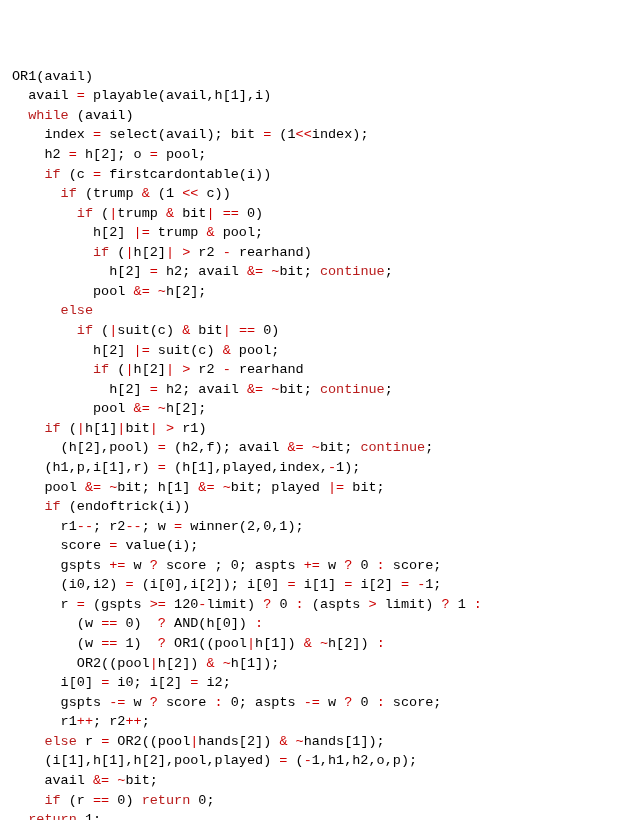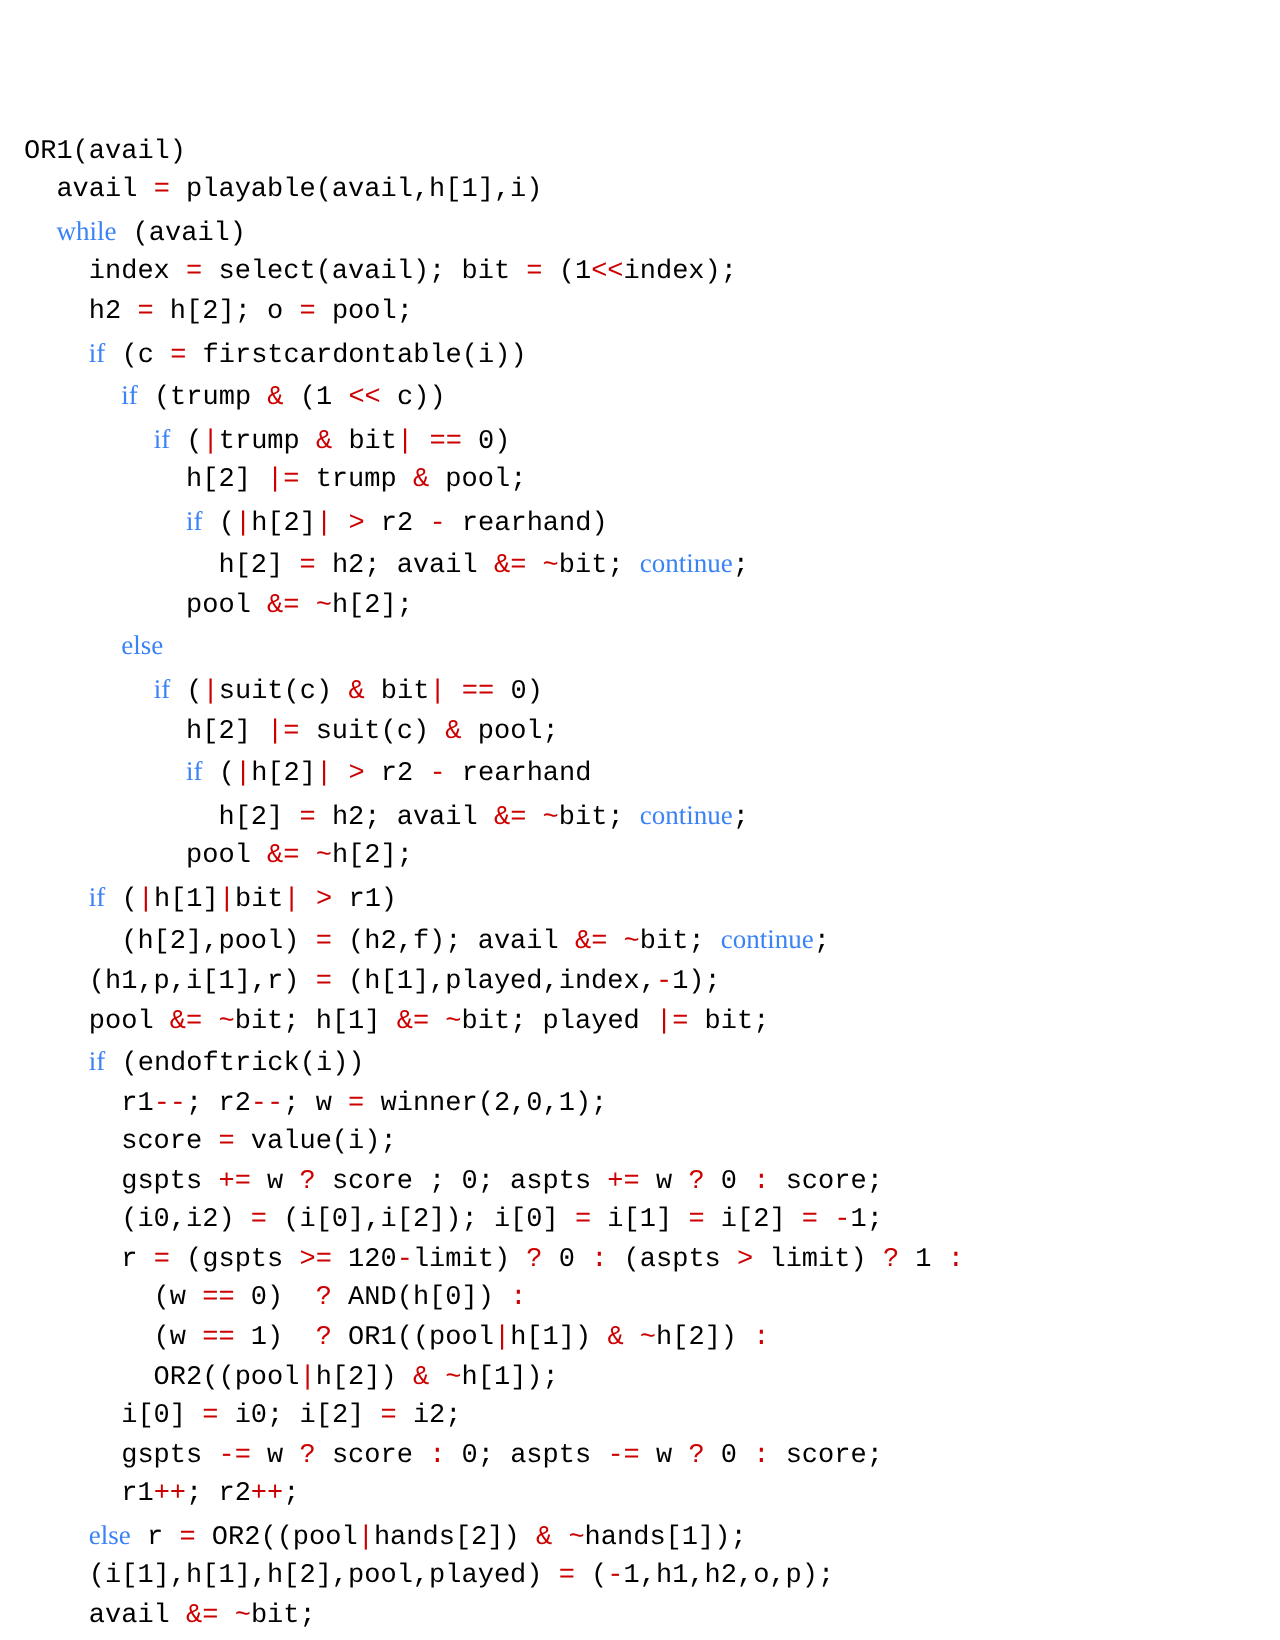--- a/index.html
+++ b/index.html
@@ -6,21 +6,21 @@
     margin: 0;
     padding: 8px 12px;
     font-family: "Courier New", Courier, monospace;
     font-size: 13.5px;
     line-height: 1.45;
     background: #fff;
     color: #000;
     white-space: pre;
   }
   .line { display: block; }
-  .kw { color: #3b82f6; font-family: Liberation Serif, serif; }
+  .kw { color: #b91c1c; }
   .op { color: #cc0000; }
   .tok { }
 </style>
 </head>
 <body>
 
 
 <div id="code"><span class="line"><span class="tok">OR1(avail)</span></span><span class="line"><span class="tok">  avail </span><span class="op">=</span><span class="tok"> playable(avail,h[1],i)</span></span><span class="line"><span class="tok">  </span><span class="kw">while</span><span class="tok"> (avail)</span></span><span class="line"><span class="tok">    index </span><span class="op">=</span><span class="tok"> select(avail); bit </span><span class="op">=</span><span class="tok"> (1</span><span class="op">&lt;&lt;</span><span class="tok">index);</span></span><span class="line"><span class="tok">    h2 </span><span class="op">=</span><span class="tok"> h[2]; o </span><span class="op">=</span><span class="tok"> pool;</span></span><span class="line"><span class="tok">    </span><span class="kw">if</span><span class="tok"> (c </span><span class="op">=</span><span class="tok"> firstcardontable(i))</span></span><span class="line"><span class="tok">      </span><span class="kw">if</span><span class="tok"> (trump </span><span class="op">&amp;</span><span class="tok"> (1 </span><span class="op">&lt;&lt;</span><span class="tok"> c))</span></span><span class="line"><span class="tok">        </span><span class="kw">if</span><span class="tok"> (</span><span class="op">|</span><span class="tok">trump </span><span class="op">&amp;</span><span class="tok"> bit</span><span class="op">|</span><span class="tok"> </span><span class="op">==</span><span class="tok"> 0)</span></span><span class="line"><span class="tok">          h[2] </span><span class="op">|=</span><span class="tok"> trump </span><span class="op">&amp;</span><span class="tok"> pool;</span></span><span class="line"><span class="tok">          </span><span class="kw">if</span><span class="tok"> (</span><span class="op">|</span><span class="tok">h[2]</span><span class="op">|</span><span class="tok"> </span><span class="op">&gt;</span><span class="tok"> r2 </span><span class="op">-</span><span class="tok"> rearhand)</span></span><span class="line"><span class="tok">            h[2] </span><span class="op">=</span><span class="tok"> h2; avail </span><span class="op">&amp;=</span><span class="tok"> </span><span class="op">~</span><span class="tok">bit; </span><span class="kw">continue</span><span class="tok">;</span></span><span class="line"><span class="tok">          pool </span><span class="op">&amp;=</span><span class="tok"> </span><span class="op">~</span><span class="tok">h[2];</span></span><span class="line"><span class="tok">      </span><span class="kw">else</span></span><span class="line"><span class="tok">        </span><span class="kw">if</span><span class="tok"> (</span><span class="op">|</span><span class="tok">suit(c) </span><span class="op">&amp;</span><span class="tok"> bit</span><span class="op">|</span><span class="tok"> </span><span class="op">==</span><span class="tok"> 0)</span></span><span class="line"><span class="tok">          h[2] </span><span class="op">|=</span><span class="tok"> suit(c) </span><span class="op">&amp;</span><span class="tok"> pool;</span></span><span class="line"><span class="tok">          </span><span class="kw">if</span><span class="tok"> (</span><span class="op">|</span><span class="tok">h[2]</span><span class="op">|</span><span class="tok"> </span><span class="op">&gt;</span><span class="tok"> r2 </span><span class="op">-</span><span class="tok"> rearhand</span></span><span class="line"><span class="tok">            h[2] </span><span class="op">=</span><span class="tok"> h2; avail </span><span class="op">&amp;=</span><span class="tok"> </span><span class="op">~</span><span class="tok">bit; </span><span class="kw">continue</span><span class="tok">;</span></span><span class="line"><span class="tok">          pool </span><span class="op">&amp;=</span><span class="tok"> </span><span class="op">~</span><span class="tok">h[2];</span></span><span class="line"><span class="tok">    </span><span class="kw">if</span><span class="tok"> (</span><span class="op">|</span><span class="tok">h[1]</span><span class="op">|</span><span class="tok">bit</span><span class="op">|</span><span class="tok"> </span><span class="op">&gt;</span><span class="tok"> r1)</span></span><span class="line"><span class="tok">      (h[2],pool) </span><span class="op">=</span><span class="tok"> (h2,f); avail </span><span class="op">&amp;=</span><span class="tok"> </span><span class="op">~</span><span class="tok">bit; </span><span class="kw">continue</span><span class="tok">;</span></span><span class="line"><span class="tok">    (h1,p,i[1],r) </span><span class="op">=</span><span class="tok"> (h[1],played,index,</span><span class="op">-</span><span class="tok">1);</span></span><span class="line"><span class="tok">    pool </span><span class="op">&amp;=</span><span class="tok"> </span><span class="op">~</span><span class="tok">bit; h[1] </span><span class="op">&amp;=</span><span class="tok"> </span><span class="op">~</span><span class="tok">bit; played </span><span class="op">|=</span><span class="tok"> bit;</span></span><span class="line"><span class="tok">    </span><span class="kw">if</span><span class="tok"> (endoftrick(i))</span></span><span class="line"><span class="tok">      r1</span><span class="op">--</span><span class="tok">; r2</span><span class="op">--</span><span class="tok">; w </span><span class="op">=</span><span class="tok"> winner(2,0,1);</span></span><span class="line"><span class="tok">      score </span><span class="op">=</span><span class="tok"> value(i);</span></span><span class="line"><span class="tok">      gspts </span><span class="op">+=</span><span class="tok"> w </span><span class="op">?</span><span class="tok"> score ; 0; aspts </span><span class="op">+=</span><span class="tok"> w </span><span class="op">?</span><span class="tok"> 0 </span><span class="op">:</span><span class="tok"> score;</span></span><span class="line"><span class="tok">      (i0,i2) </span><span class="op">=</span><span class="tok"> (i[0],i[2]); i[0] </span><span class="op">=</span><span class="tok"> i[1] </span><span class="op">=</span><span class="tok"> i[2] </span><span class="op">=</span><span class="tok"> </span><span class="op">-</span><span class="tok">1;</span></span><span class="line"><span class="tok">      r </span><span class="op">=</span><span class="tok"> (gspts </span><span class="op">&gt;=</span><span class="tok"> 120</span><span class="op">-</span><span class="tok">limit) </span><span class="op">?</span><span class="tok"> 0 </span><span class="op">:</span><span class="tok"> (aspts </span><span class="op">&gt;</span><span class="tok"> limit) </span><span class="op">?</span><span class="tok"> 1 </span><span class="op">:</span></span><span class="line"><span class="tok">        (w </span><span class="op">==</span><span class="tok"> 0)  </span><span class="op">?</span><span class="tok"> AND(h[0]) </span><span class="op">:</span></span><span class="line"><span class="tok">        (w </span><span class="op">==</span><span class="tok"> 1)  </span><span class="op">?</span><span class="tok"> OR1((pool</span><span class="op">|</span><span class="tok">h[1]) </span><span class="op">&amp;</span><span class="tok"> </span><span class="op">~</span><span class="tok">h[2]) </span><span class="op">:</span></span><span class="line"><span class="tok">        OR2((pool</span><span class="op">|</span><span class="tok">h[2]) </span><span class="op">&amp;</span><span class="tok"> </span><span class="op">~</span><span class="tok">h[1]);</span></span><span class="line"><span class="tok">      i[0] </span><span class="op">=</span><span class="tok"> i0; i[2] </span><span class="op">=</span><span class="tok"> i2;</span></span><span class="line"><span class="tok">      gspts </span><span class="op">-=</span><span class="tok"> w </span><span class="op">?</span><span class="tok"> score </span><span class="op">:</span><span class="tok"> 0; aspts </span><span class="op">-=</span><span class="tok"> w </span><span class="op">?</span><span class="tok"> 0 </span><span class="op">:</span><span class="tok"> score;</span></span><span class="line"><span class="tok">      r1</span><span class="op">++</span><span class="tok">; r2</span><span class="op">++</span><span class="tok">;</span></span><span class="line"><span class="tok">    </span><span class="kw">else</span><span class="tok"> r </span><span class="op">=</span><span class="tok"> OR2((pool</span><span class="op">|</span><span class="tok">hands[2]) </span><span class="op">&amp;</span><span class="tok"> </span><span class="op">~</span><span class="tok">hands[1]);</span></span><span class="line"><span class="tok">    (i[1],h[1],h[2],pool,played) </span><span class="op">=</span><span class="tok"> (</span><span class="op">-</span><span class="tok">1,h1,h2,o,p);</span></span><span class="line"><span class="tok">    avail </span><span class="op">&amp;=</span><span class="tok"> </span><span class="op">~</span><span class="tok">bit;</span></span><span class="line"><span class="tok">    </span><span class="kw">if</span><span class="tok"> (r </span><span class="op">==</span><span class="tok"> 0) </span><span class="kw">return</span><span class="tok"> 0;</span></span><span class="line"><span class="tok">  </span><span class="kw">return</span><span class="tok"> 1;</span></span></div>
 
 

